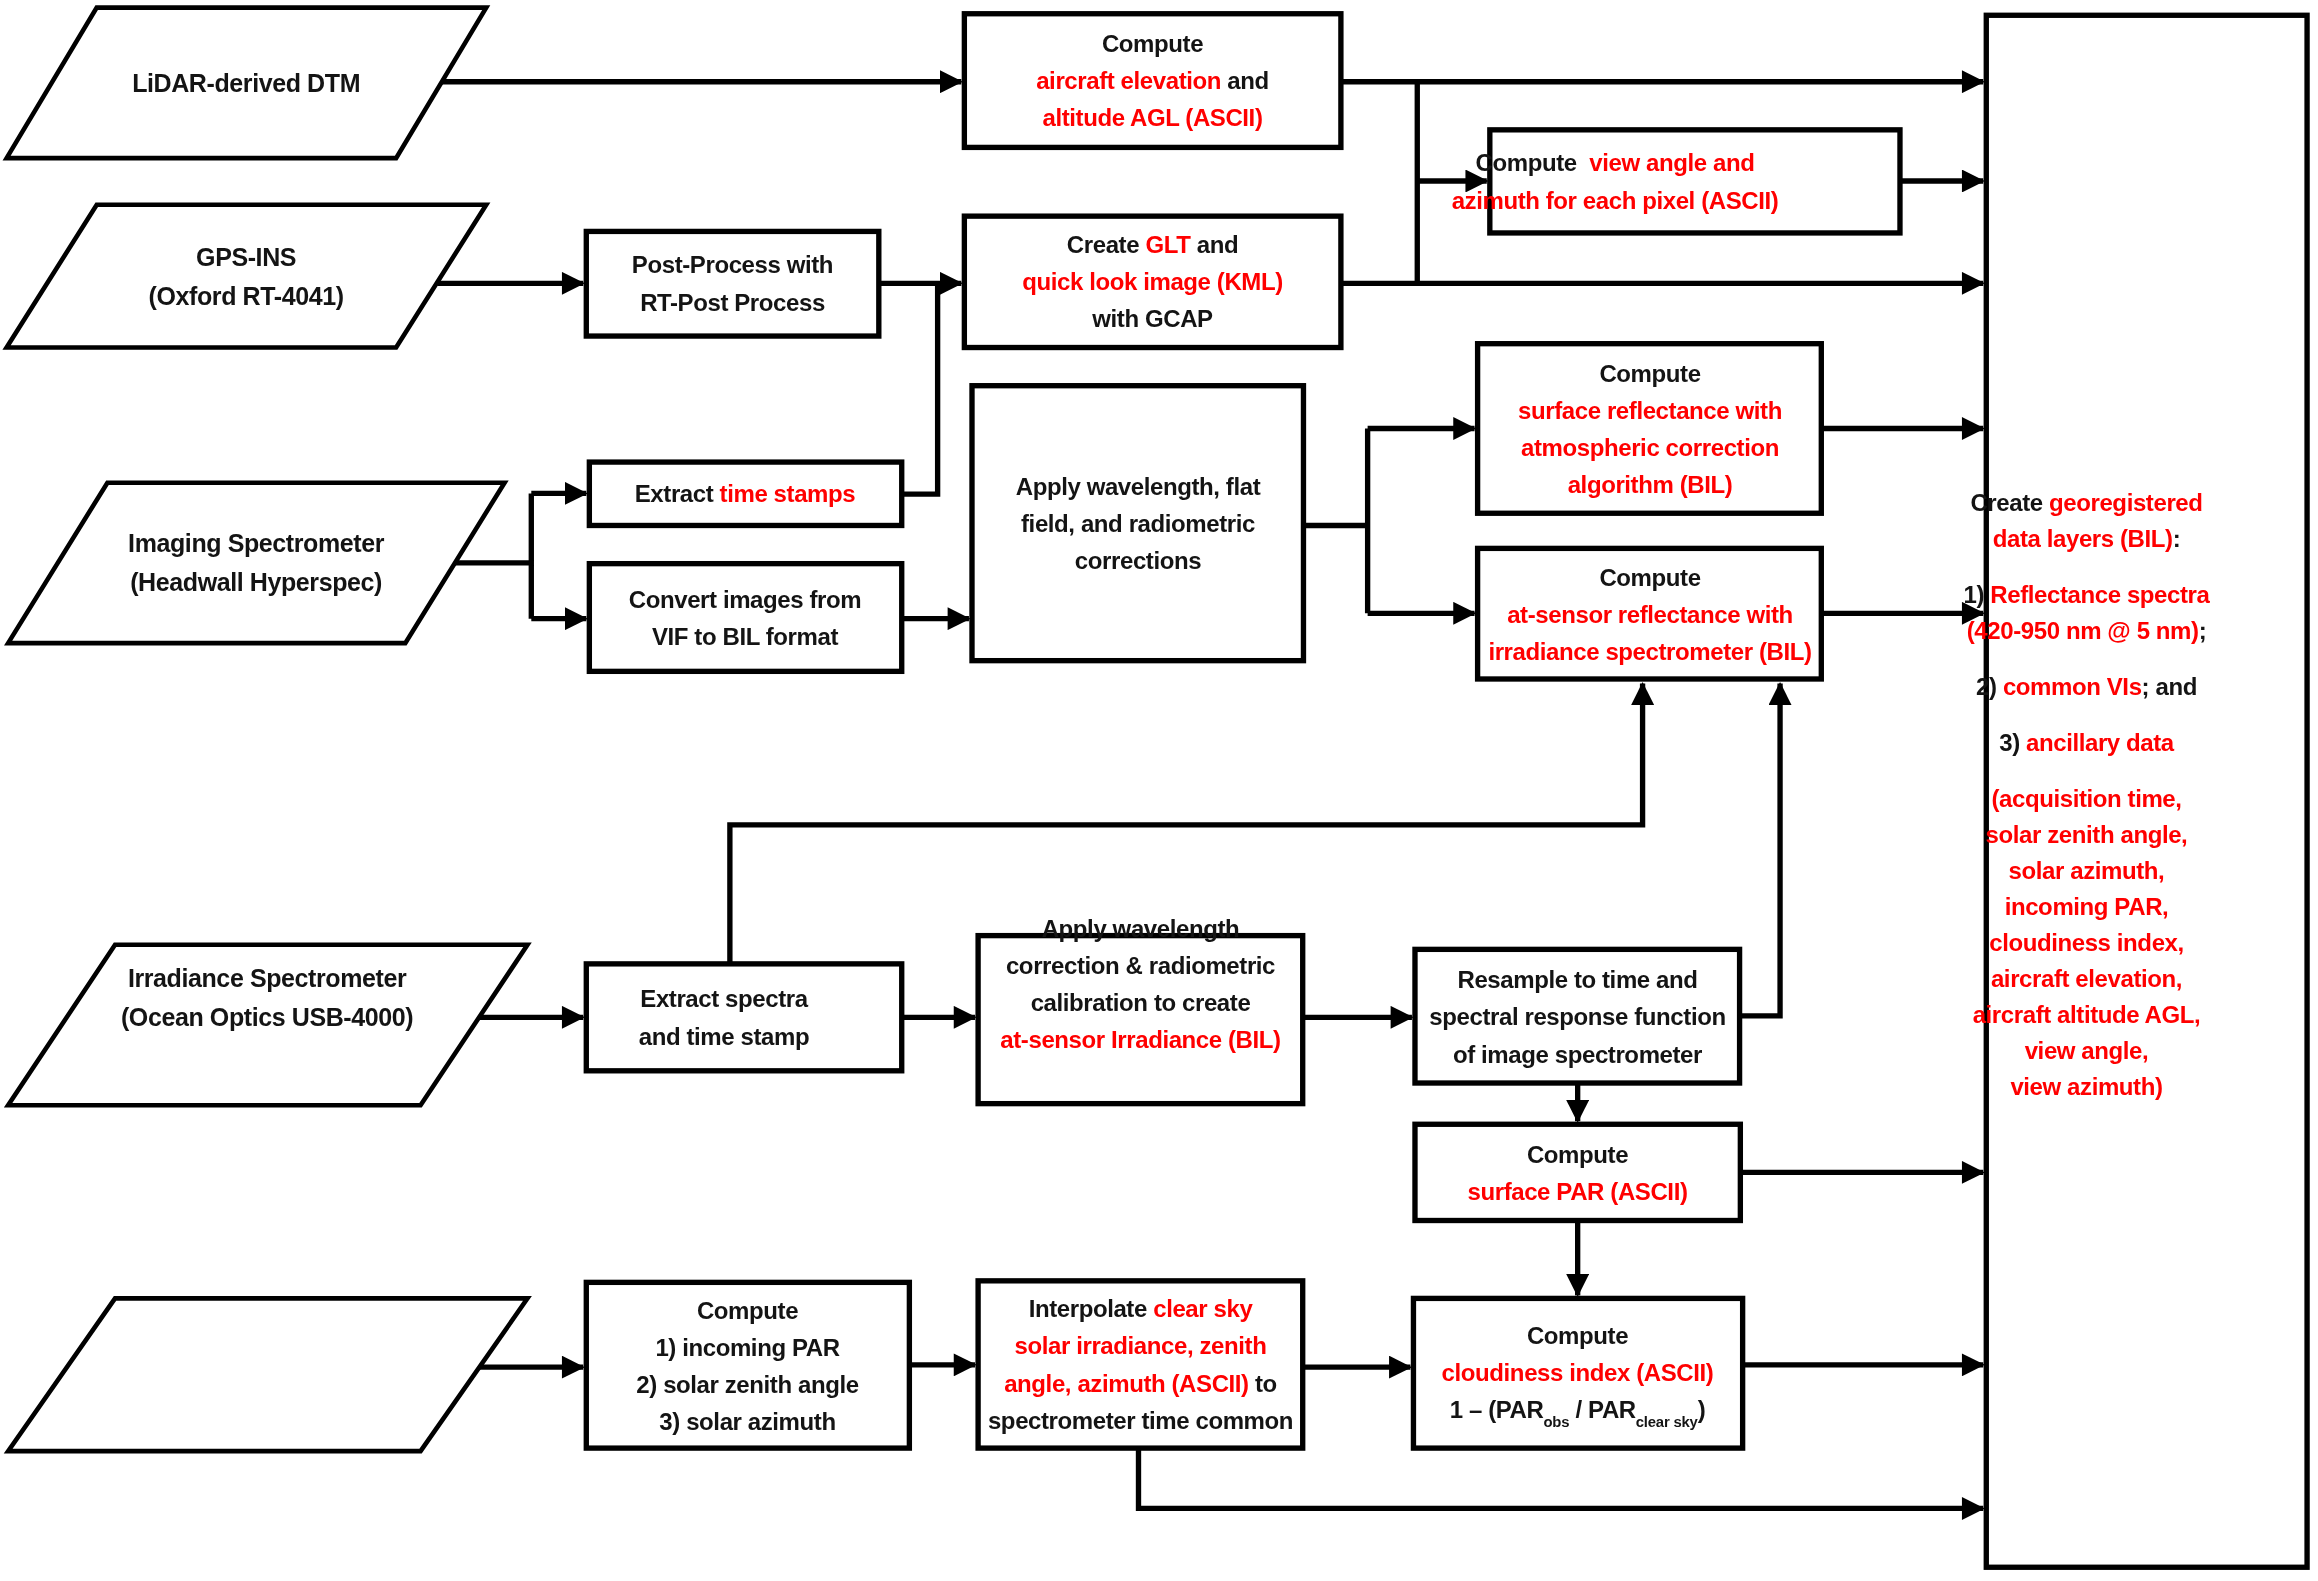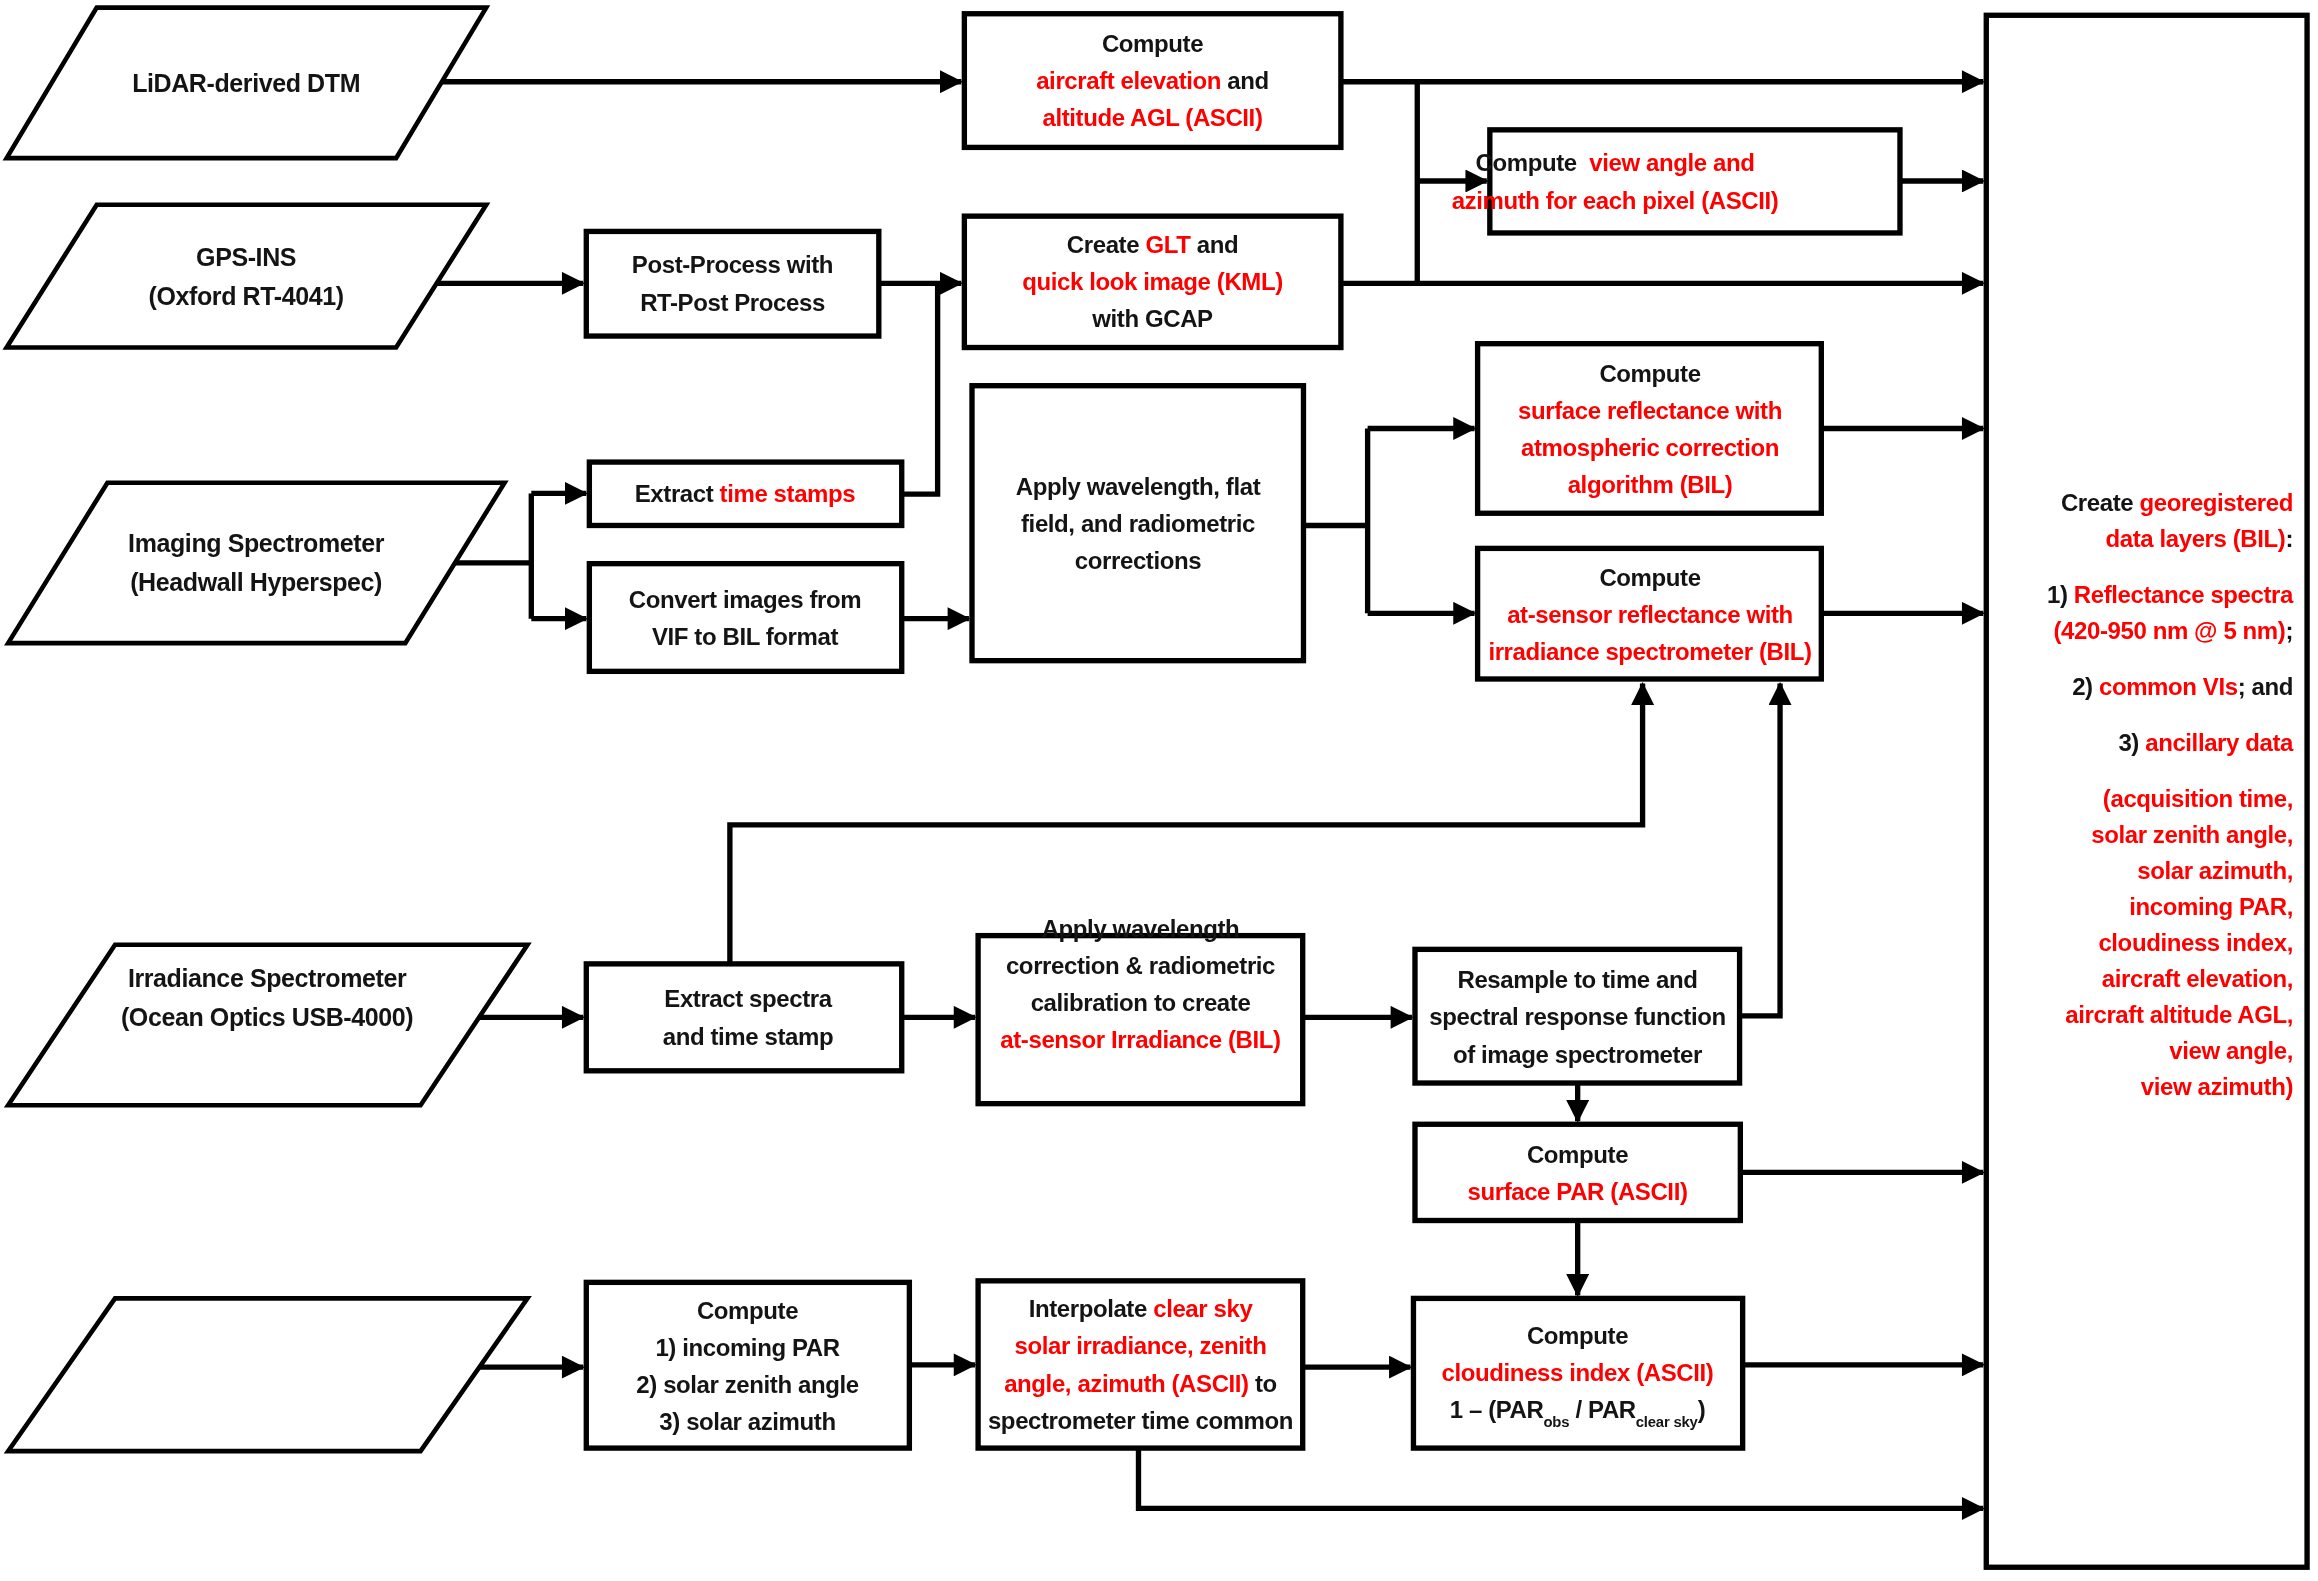--- a/index.html
+++ b/index.html
@@ -143,21 +143,21 @@
       <div class="ln"><span class="blk">Compute</span></div>
       <div class="ln"><span class="red">surface reflectance with</span></div>
       <div class="ln"><span class="red">atmospheric correction</span></div>
       <div class="ln"><span class="red">algorithm (BIL)</span></div>
     </div>
   <div class="label" style="left:1478px;top:549px;width:344px;height:131px;">
       <div class="ln"><span class="blk">Compute</span></div>
       <div class="ln"><span class="red">at-sensor reflectance with</span></div>
       <div class="ln"><span class="red">irradiance spectrometer (BIL)</span></div>
     </div>
-  <div class="label" style="left:590px;top:964px;width:316px;height:107px;">
+  <div class="label" style="left:566px;top:964px;width:316px;height:107px;">
       <div class="ln"><span class="blk">Extract spectra</span></div>
       <div class="ln"><span class="blk">and time stamp</span></div>
     </div>
   <div class="label" style="left:978px;top:900px;width:325px;height:168px;">
       <div class="ln"><span class="blk">Apply wavelength</span></div>
       <div class="ln"><span class="blk">correction &amp; radiometric</span></div>
       <div class="ln"><span class="blk">calibration to create</span></div>
       <div class="ln"><span class="red">at-sensor Irradiance (BIL)</span></div>
     </div>
   <div class="label" style="left:1415px;top:950px;width:325px;height:134px;">
@@ -179,21 +179,21 @@
       <div class="ln"><span class="blk">Interpolate </span><span class="red">clear sky</span></div>
       <div class="ln"><span class="red">solar irradiance, zenith</span></div>
       <div class="ln"><span class="red">angle, azimuth (ASCII)</span><span class="blk"> to</span></div>
       <div class="ln"><span class="blk">spectrometer time common</span></div>
     </div>
   <div class="label" style="left:1413px;top:1299px;width:329px;height:150px;">
       <div class="ln"><span class="blk">Compute</span></div>
       <div class="ln"><span class="red">cloudiness index (ASCII)</span></div>
       <div class="ln"><span class="blk">1 – (PAR</span><sub class="blk">obs</sub><span class="blk"> / PAR</span><sub class="blk">clear sky</sub><span class="blk">)</span></div>
     </div>
-  <div class="label bigbox-label" style="left:1972px;top:15.3px;width:321px;height:1552px;align-items:flex-end;">
+  <div class="label bigbox-label" style="left:1926px;top:15.3px;width:321px;height:1552px;">
       <div class="ln"><span class="blk">Create </span><span class="red">georegistered</span></div>
       <div class="ln"><span class="red">data layers (BIL)</span><span class="blk">:</span></div>
       <div class="ln gap"></div>
       <div class="ln"><span class="blk">1) </span><span class="red">Reflectance spectra</span></div>
       <div class="ln"><span class="red">(420-950 nm @ 5 nm)</span><span class="blk">;</span></div>
       <div class="ln gap"></div>
       <div class="ln"><span class="blk">2) </span><span class="red">common VIs</span><span class="blk">; and</span></div>
       <div class="ln gap"></div>
       <div class="ln"><span class="blk">3) </span><span class="red">ancillary data</span></div>
       <div class="ln gap"></div>

